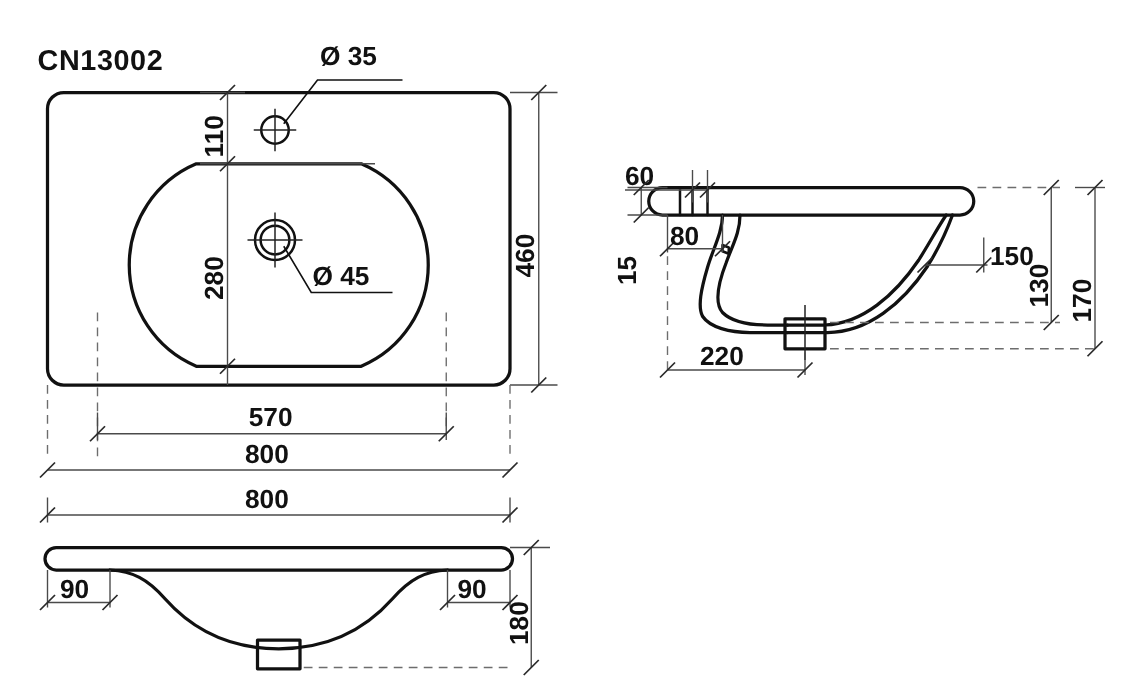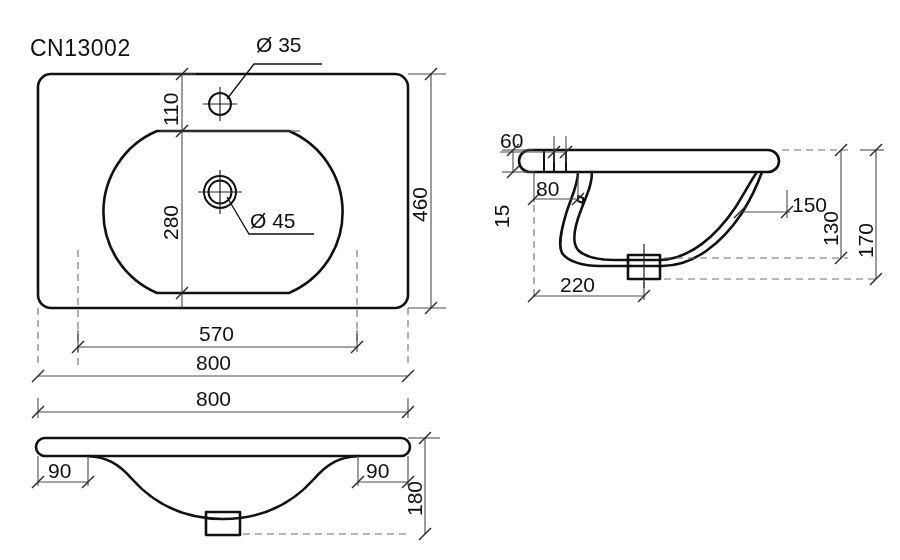--- a/index.html
+++ b/index.html
@@ -2,21 +2,21 @@
 <html><head>
 <meta charset="utf-8">
 <title>CN13002</title>
 <style>
   html,body{margin:0;padding:0;background:#ffffff;}
   body{
     width:900px;height:560px;
     font-family:"Liberation Sans","DejaVu Sans",sans-serif;
     overflow:hidden;position:relative;
   }
-  #sheet{position:absolute;left:0;top:0;width:900px;height:560px;}
+  #sheet{position:absolute;left:0;top:0;width:900px;height:560px;font-weight:bold;}
   svg{display:block;}
   .obj{fill:none;stroke:#111111;stroke-width:2.6;stroke-linecap:round;stroke-linejoin:round;}
   .objthin{fill:none;stroke:#111111;stroke-width:2.0;stroke-linecap:round;stroke-linejoin:round;}
   .dimline{fill:none;stroke:#4a4a4a;stroke-width:1.1;}
   .extline{fill:none;stroke:#4a4a4a;stroke-width:1.1;}
   .dashline{fill:none;stroke:#6d6d6d;stroke-width:1.1;stroke-dasharray:7 5;}
   .centerline{fill:none;stroke:#222222;stroke-width:1.2;}
   .tick{fill:none;stroke:#2a2a2a;stroke-width:1.4;}
   .leader{fill:none;stroke:#111111;stroke-width:1.3;}
   .title-text{font-size:23px;fill:#111;letter-spacing:.5px;}

